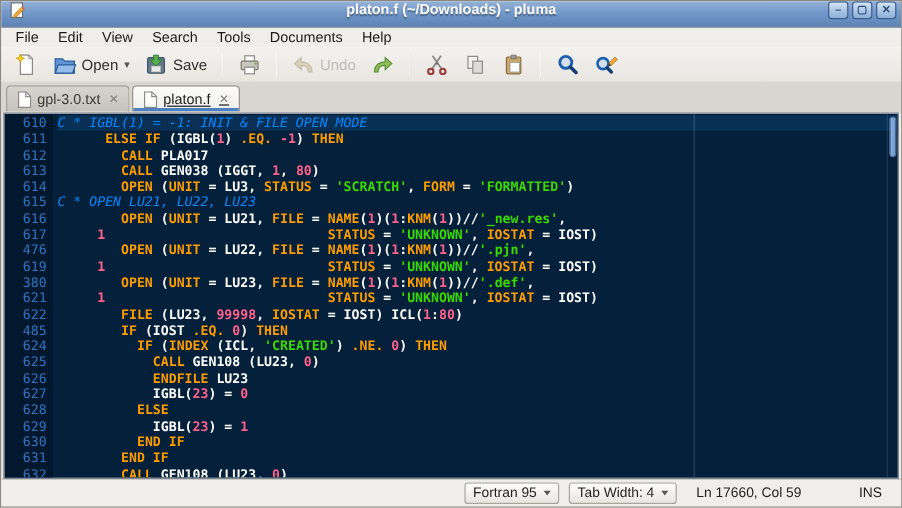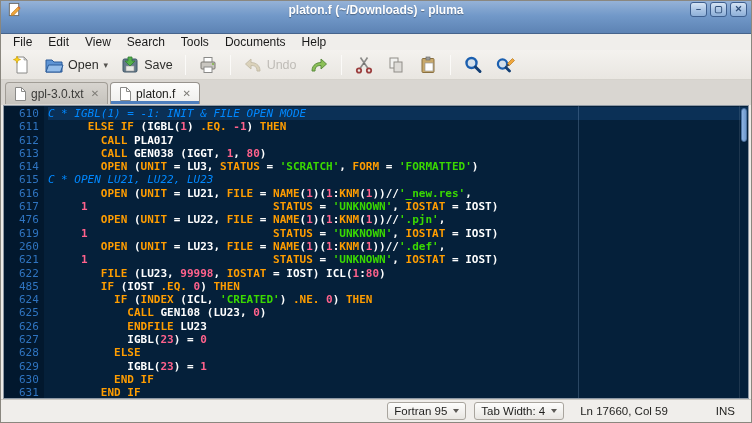--- a/index.html
+++ b/index.html
@@ -12,22 +12,22 @@
     background:#EDEAE6;
     display:flex; flex-direction:column;
     overflow:hidden;
   }
 
   
   .titlebar {
     height:22px; flex:0 0 22px;
     background:linear-gradient(180deg,#95b2d7 0%,#7299c9 45%,#5d83b4 100%);
     border-bottom:1px solid #46648c;
-    display:flex; align-items:flex-end;
-    padding:16px 4px; position:relative;
+    display:flex; align-items:flex-start;
+    padding:0 4px; position:relative;
   }
   .win-icon { width:15px; height:15px; margin-left:2px; }
   .win-title {
     position:absolute; left:0; right:0; text-align:center;
     color:#ffffff; font-size:12px; font-weight:bold;
     text-shadow:0 1px 1px rgba(0,0,0,.35);
   }
   .win-buttons { margin-left:auto; display:flex; gap:3px; position:relative; }
   .win-btn {
     width:17px; height:15px; border:1px solid #3e5f8e; border-radius:3px;
@@ -73,20 +73,21 @@
     border:1px solid #a19d96; border-bottom:none;
     border-radius:4px 4px 0 0;
     background:linear-gradient(180deg,#d7d4cf,#c6c3bd);
     color:#3a3a38;
   }
   .tab.active {
     background:linear-gradient(180deg,#fcfcfb,#efeeeb);
     border-color:#97938d;
     box-shadow:inset 0 -3px 0 var(--tab_accent);
     color:#1c1c1a;
+    text-decoration:underline;
   }
   .tab-close { font-size:10px; color:#7d7b76; margin-left:2px; }
 
   
   .editor-frame {
     flex:1 1 auto; margin:0 2px;
     border:1px solid #8e99a5;
     display:flex; position:relative; overflow:hidden;
     background:var(--editor_bg);
   }
@@ -285,21 +286,21 @@
         <div class="ln">610</div>
         <div class="ln">611</div>
         <div class="ln">612</div>
         <div class="ln">613</div>
         <div class="ln">614</div>
         <div class="ln">615</div>
         <div class="ln">616</div>
         <div class="ln">617</div>
         <div class="ln">476</div>
         <div class="ln">619</div>
-        <div class="ln">260</div>
+        <div class="ln">380</div>
         <div class="ln">621</div>
         <div class="ln">622</div>
         <div class="ln">485</div>
         <div class="ln">624</div>
         <div class="ln">625</div>
         <div class="ln">626</div>
         <div class="ln">627</div>
         <div class="ln">628</div>
         <div class="ln">629</div>
         <div class="ln">630</div>

